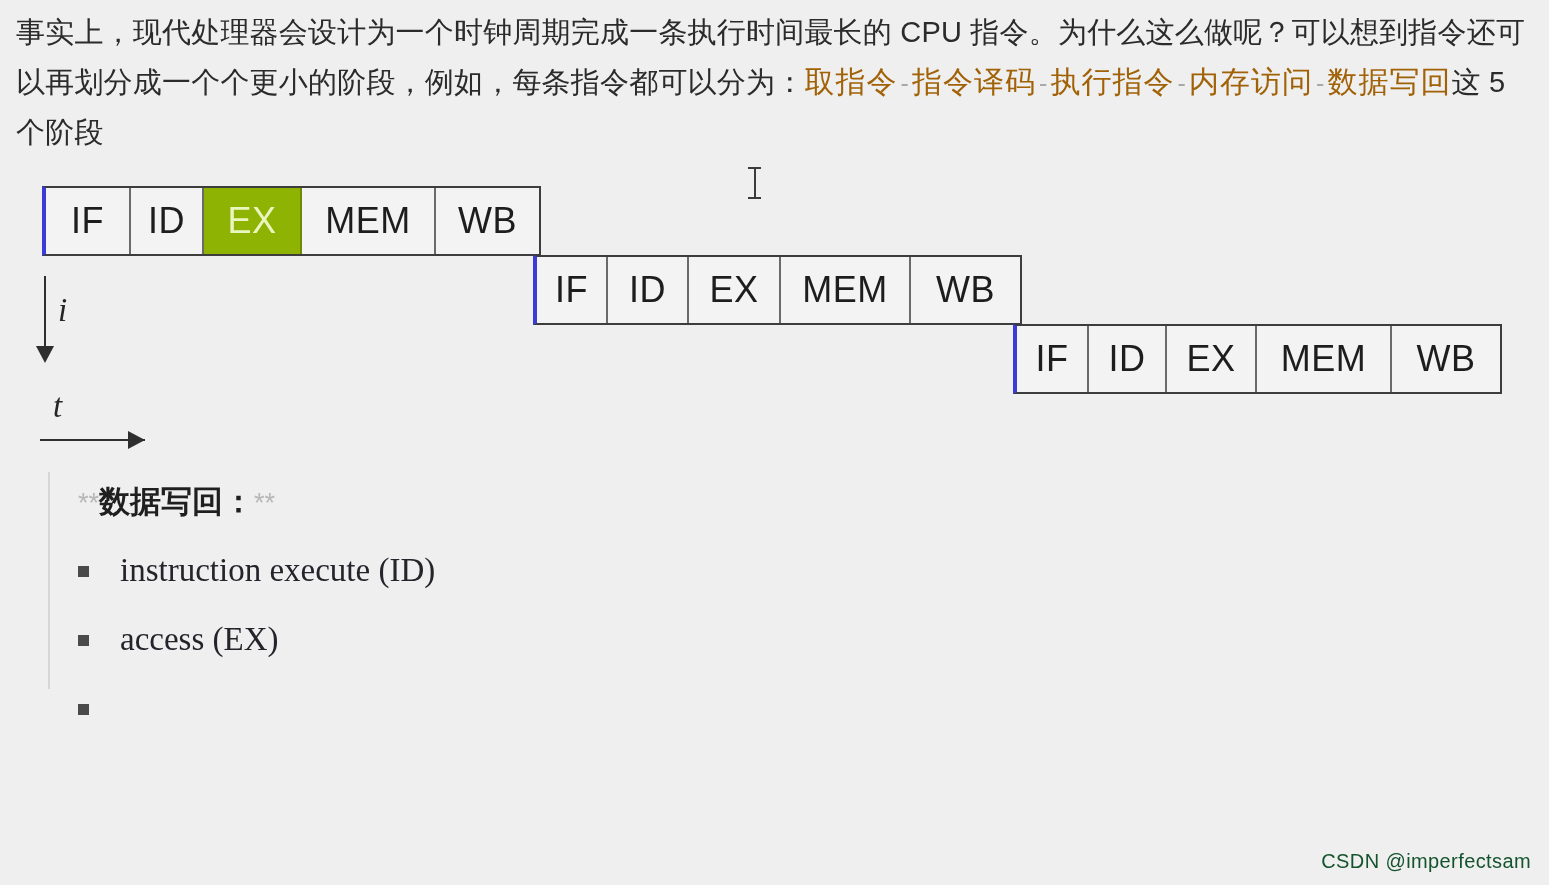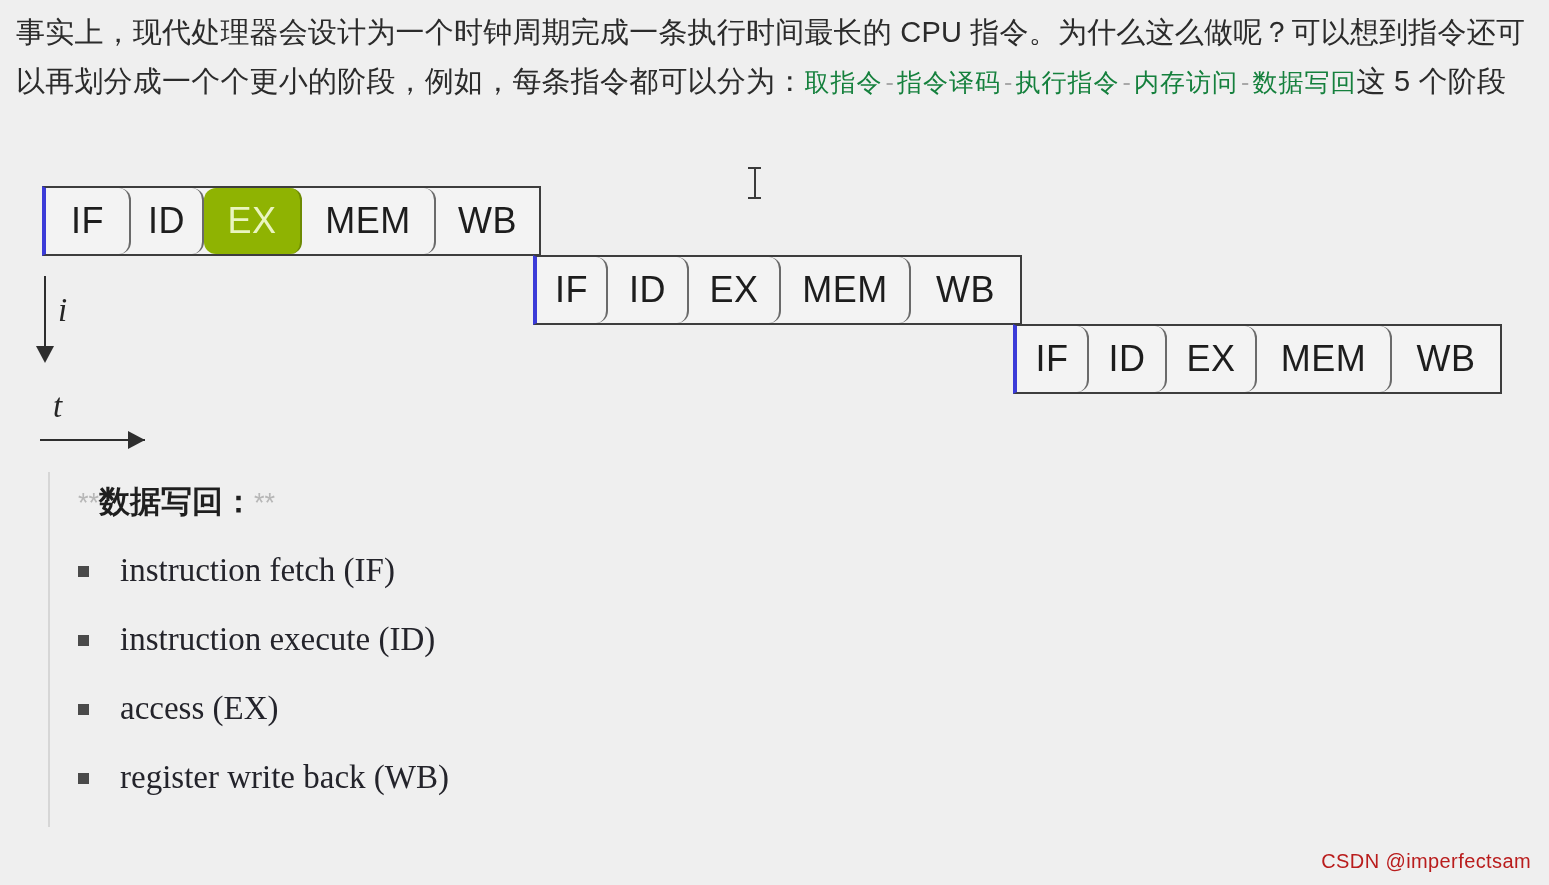--- a/index.html
+++ b/index.html
@@ -21,22 +21,22 @@
     position: absolute;
     left: 16px;
     top: 8px;
     width: 1515px;
     font-size: 29px;
     line-height: 49px;
     color: #2b2b2b;
     letter-spacing: 0.2px;
   }
   #prose .mono-gray {
-    color: #15803d;
-    font-size: 25px;
+    color: #a16207;
+    font-size: 30px;
     letter-spacing: 1px;
   }
   #prose .sep {
     color: #a8a8a8;
     font-size: 25px;
     padding: 0 3px;
   }
 
   
   #caret {
@@ -87,21 +87,20 @@
   .pipe-cell {
     box-sizing: border-box;
     border-right: 2px solid #6a6a6a;
     display: flex;
     align-items: center;
     justify-content: center;
     font-size: 36px;
     color: #1d1d1d;
     background: #f3f3f3;
     letter-spacing: 0.5px;
-    border-radius: 12px;
   }
   .pipe-cell:last-child { border-right: none; }
   .pipe-cell.hl {
     background: #8fb302;
     color: #eaf5c0;
     border-right-color: #6d8a02;
   }
 
   
   .axis-line {
@@ -182,21 +181,21 @@
     height: 11px;
     background: #4a4a4a;
   }
 
   
   #watermark {
     position: absolute;
     right: 18px;
     bottom: 12px;
     font-size: 20px;
-    color: #b91c1c;
+    color: #14532d;
     letter-spacing: 0.4px;
     font-family: "Liberation Sans", sans-serif;
   }
 </style>
 </head>
 <body>
 
 <div id="prose">
   <span>事实上，现代处理器会设计为一个时钟周期完成一条执行时间最长的 CPU 指令。为什么这么做呢？可以想</span><span>到指令还可以再划分成一个个更小的阶段，例如，每条指令都可以分为：</span><span class="mono-gray">取指令</span><span class="sep">-</span><span class="mono-gray">指令译码</span><span class="sep">-</span><span class="mono-gray">执行指令</span><span class="sep">-</span><span class="mono-gray">内存访问</span><span class="sep">-</span><span class="mono-gray">数据写回</span><span>这 5 个阶段</span>
 </div>
@@ -240,21 +239,20 @@
   <div class="axis-line" style="left:40px; top:263px; width:105px; height:2px;"></div>
   <div class="arrow-head right" style="left:128px; top:255px;"></div>
   <div class="axis-label" style="left:53px; top:212px;">t</div>
 </div>
 
 <div id="quote">
   <p id="quote-heading">
     <span class="stars">**</span><span>数据写回：</span><span class="stars">**</span>
   </p>
   <ul id="term-list">
-      <li><span class="sq-bullet"></span><span>instruction fetch (IF)</span></li>
       <li><span class="sq-bullet"></span><span>instruction execute (ID)</span></li>
       <li><span class="sq-bullet"></span><span>access (EX)</span></li>
       <li><span class="sq-bullet"></span></li>
-      <li><span class="sq-bullet"></span><span>register write back (WB)</span></li>
+      <li><span class="sq-bullet"></span></li>
     </ul>
 </div>
 
 <div id="watermark">CSDN @imperfectsam</div>
 
 </body></html>

